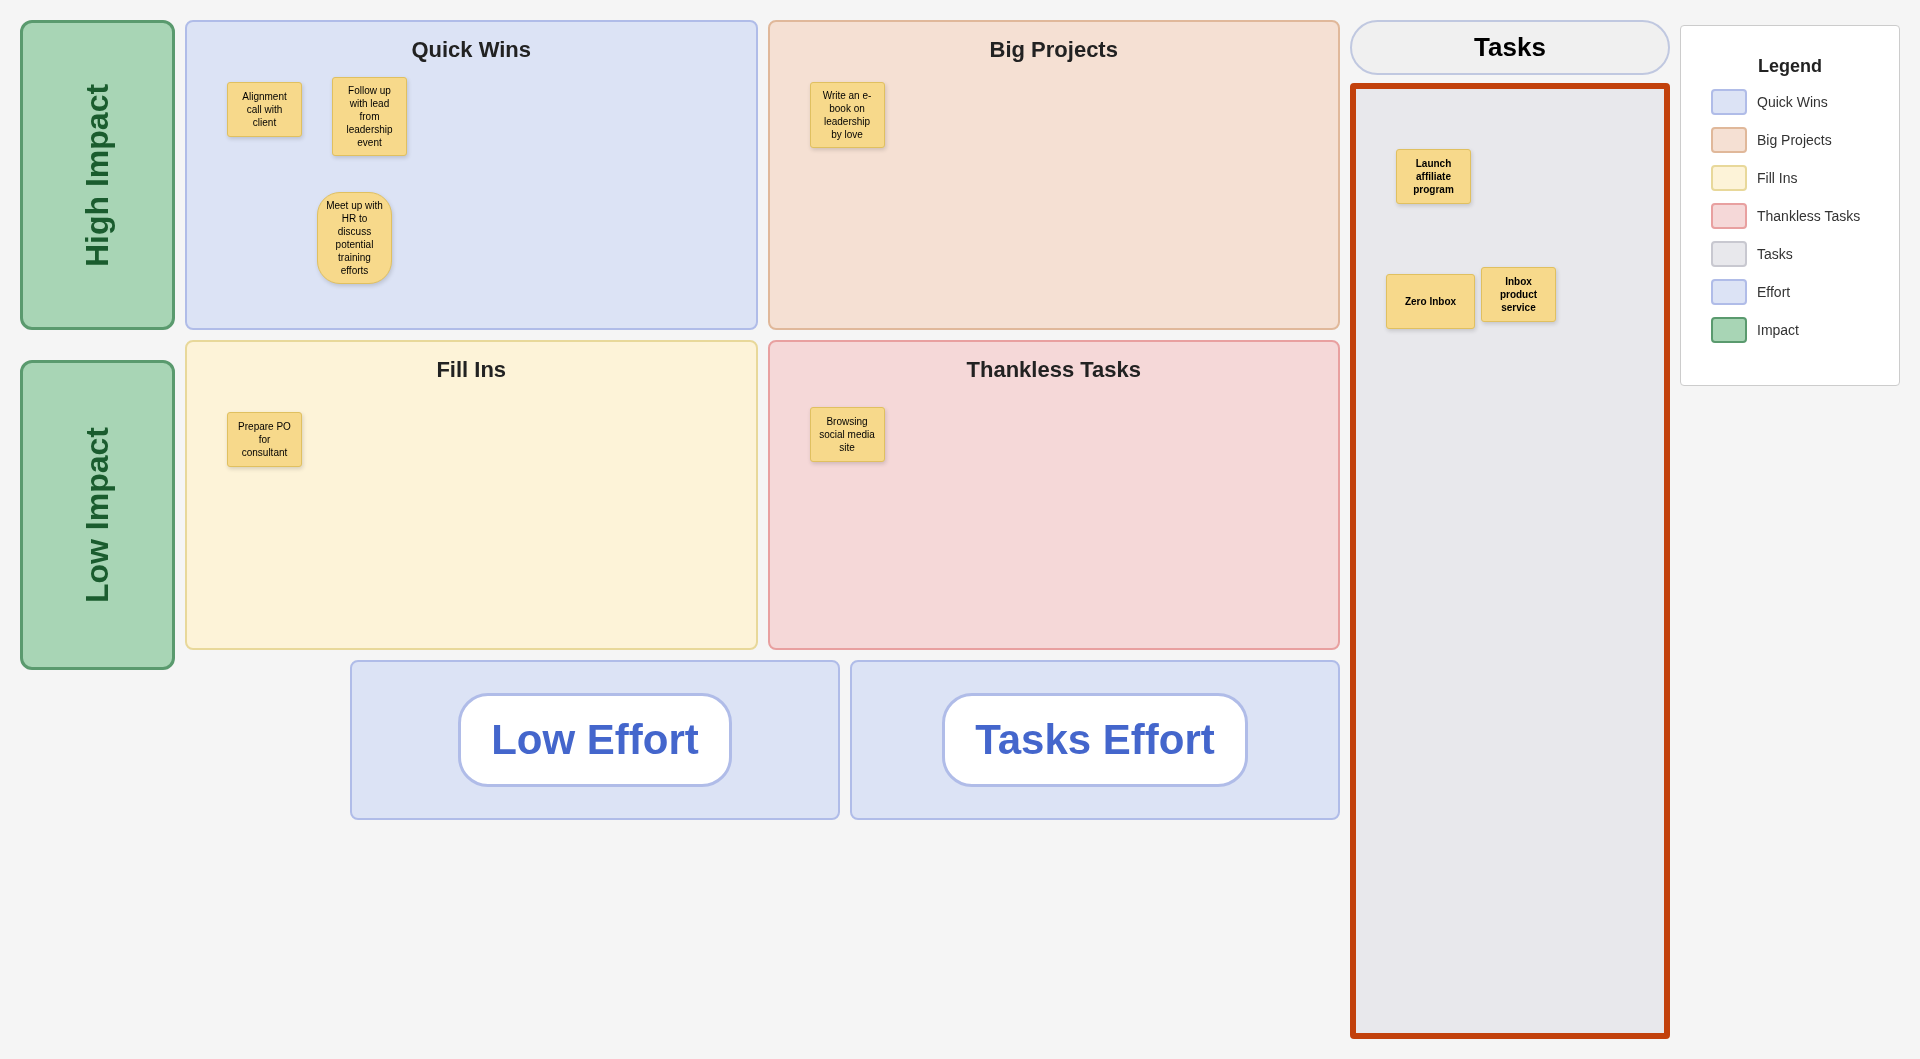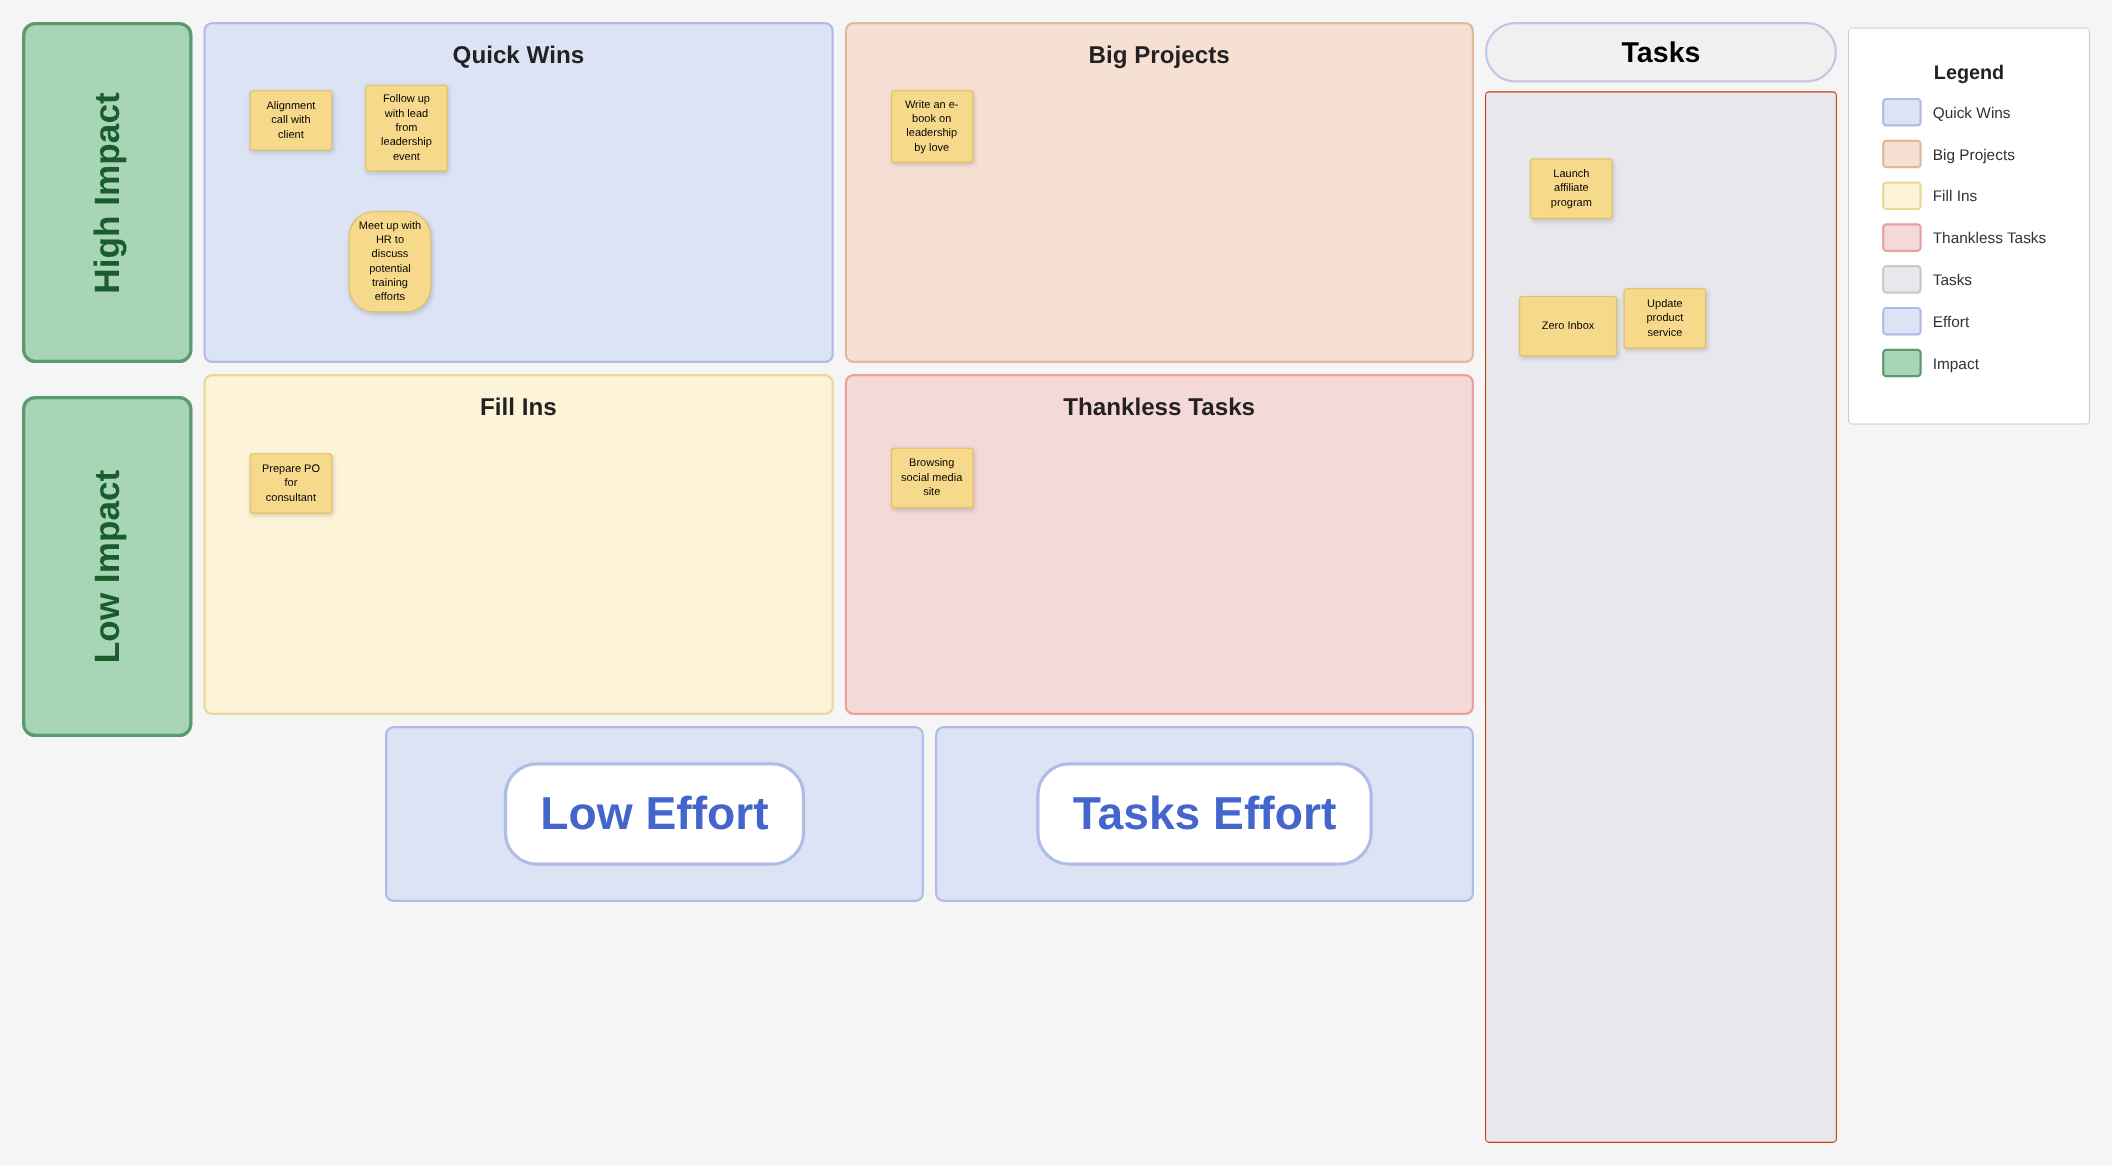--- a/index.html
+++ b/index.html
@@ -155,25 +155,26 @@
       border-radius: 40px;
       text-align: center;
       font-size: 26px;
       font-weight: bold;
       padding: 10px 20px;
       margin-bottom: 8px;
     }
 
     .tasks-body {
       background: #e8e8ec;
-      border: 1px solid #c2410c;
+      border: 6px solid #c2410c;
       border-radius: 4px;
       flex: 1;
       position: relative;
       min-height: 580px;
+      font-weight: bold;
     }
 
     
     .effort-label-box {
       flex: 1;
       background: #dce3f5;
       border: 2px solid #b0bce8;
       border-radius: 8px;
       display: flex;
       align-items: center;
@@ -306,21 +307,21 @@
   <div class="tasks-panel">
     <div class="tasks-header">Tasks</div>
     <div class="tasks-body">
       <div class="sticky" style="top:60px;left:40px;">
         <span>Launch affiliate program</span>
       </div>
       <div class="sticky" style="top:185px;left:30px;width:89px;">
         <span>Zero Inbox</span>
       </div>
       <div class="sticky" style="top:178px;left:125px;width:75px;">
-        <span>Update product service</span>
+        <span>Inbox product service</span>
       </div>
     </div>
   </div>
 
   <div class="legend-panel">
     <div class="legend-title">Legend</div>
     <div id="legend-items-container">
         <div class="legend-item">
           <div class="legend-color" style="background: rgb(220, 227, 245); border: 2px solid rgb(176, 188, 232);"></div>
           <span class="legend-label">Quick Wins</span>

